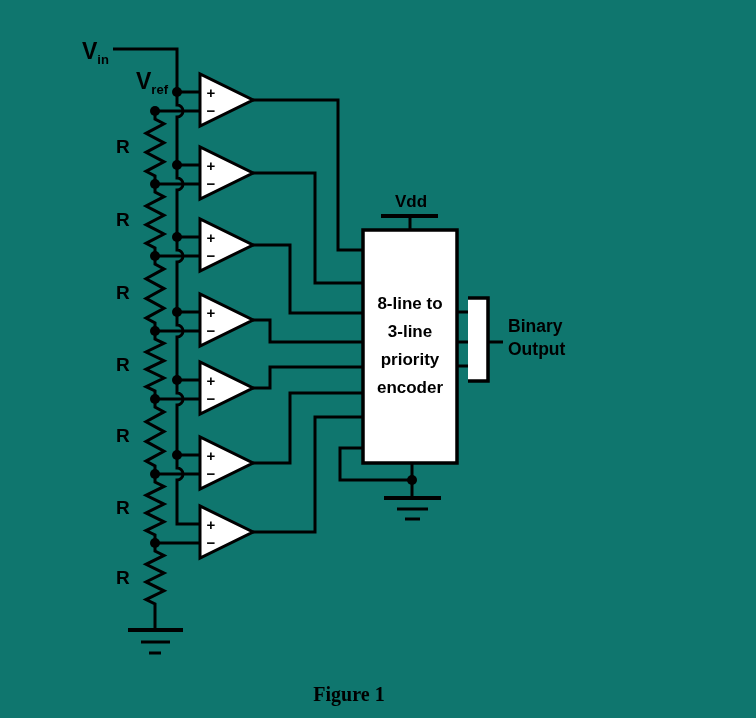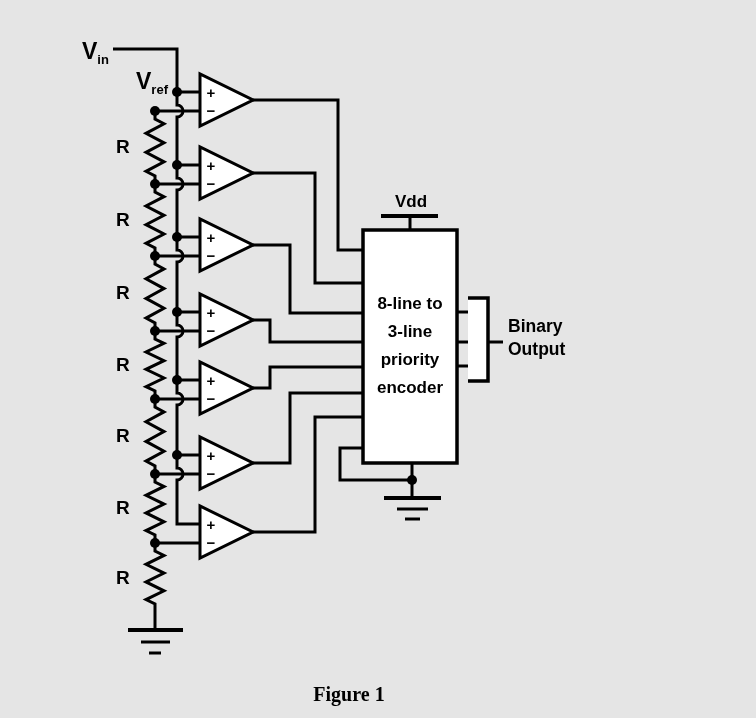--- a/index.html
+++ b/index.html
@@ -1,16 +1,16 @@
 <!DOCTYPE html>
 <html><head>
 <meta charset="utf-8">
 <style>
   html,body{margin:0;padding:0;background:#ffffff;}
-  .page{position:relative;width:756px;height:718px;background:#e5e5e5;overflow:hidden;}
+  .page{position:relative;width:756px;height:718px;background:#0f766e;overflow:hidden;}
   svg{display:block;}
   .wire{stroke:#000;stroke-width:3;fill:none;}
   .thick{stroke:#000;stroke-width:4;fill:none;}
   .box{stroke:#000;stroke-width:3.5;fill:#ffffff;}
   .tri{stroke:#000;stroke-width:3;fill:#ffffff;stroke-linejoin:miter;}
   .dot{fill:#000;stroke:none;}
   text{font-family:"Liberation Sans", sans-serif;fill:#000;}
   .lbl{font-size:23px;font-weight:bold;}
   .sub{font-size:13px;font-weight:bold;}
   .rlbl{font-size:19px;font-weight:bold;}

